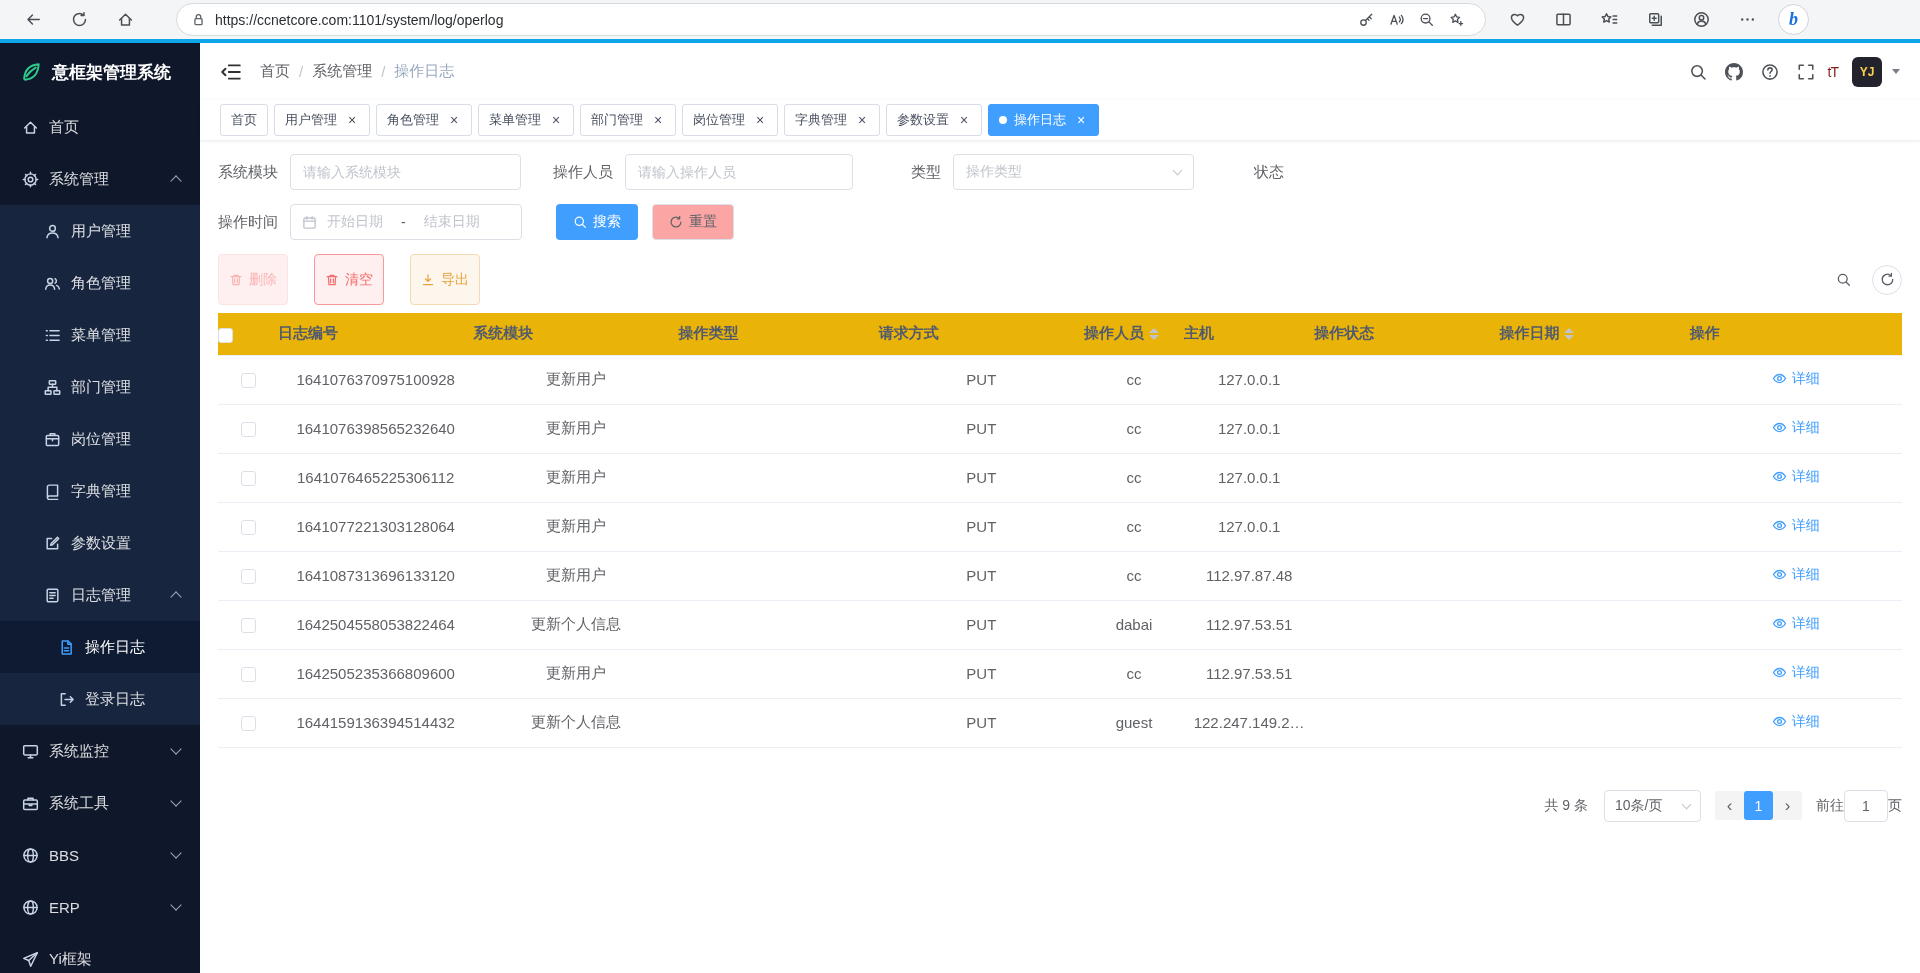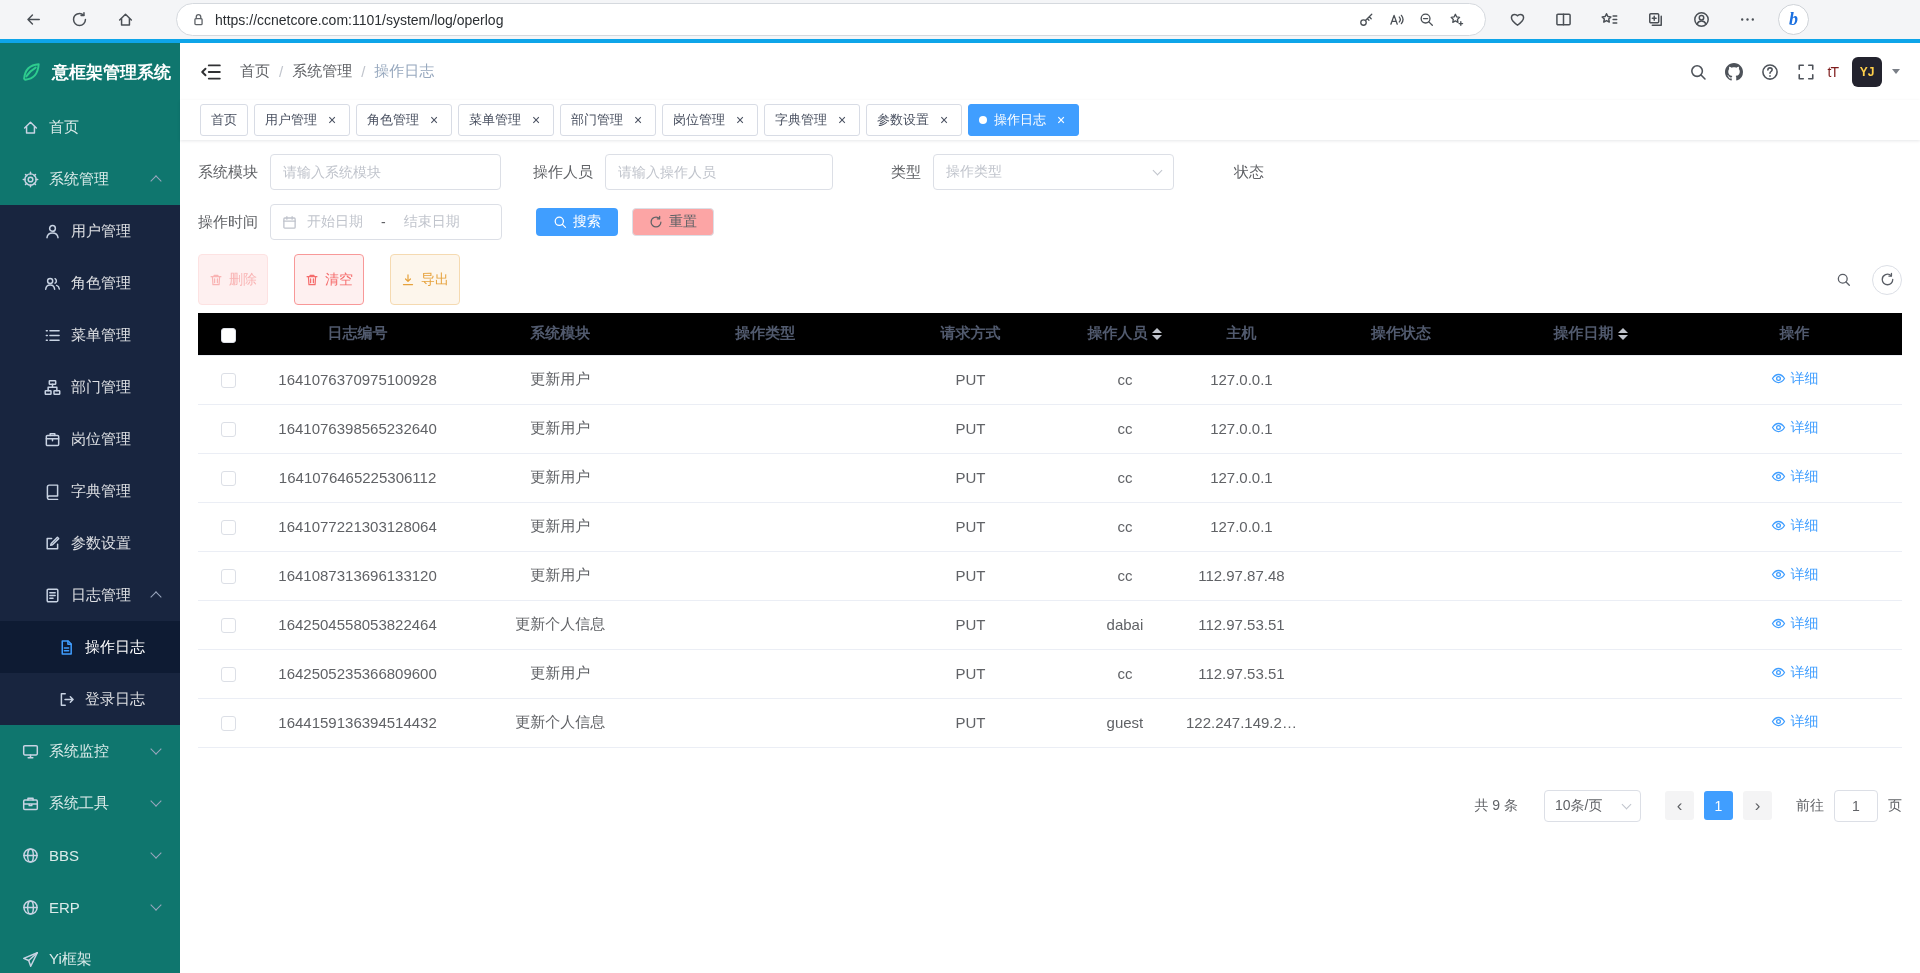--- a/index.html
+++ b/index.html
@@ -20,21 +20,21 @@
   .urlbar .icn{width:15px;height:15px}
   .url-text{font-size:14px;color:#2b2f33;margin-left:9px;white-space:nowrap}
   .urlbar .spacer{flex:1}
   .inbar{width:30px;height:26px;display:flex;align-items:center;justify-content:center;color:#4a4f55;cursor:pointer;border-radius:5px}
   .bing{width:31px;height:31px;border-radius:50%;background:#fff;border:1px solid #cfd3d8;color:#1a6fe0;
     font-weight:700;font-style:italic;font-family:"Liberation Serif","DejaVu Serif",serif;
     display:flex;align-items:center;justify-content:center;font-size:18px;margin-left:8px;cursor:pointer}
 
   
   .app{display:flex;height:930px}
-  .sidebar{width:180px;background:#0f766e;flex-shrink:0;overflow:hidden;color:rgba(255,255,255,.85)}
+  .sidebar{width:200px;background:#0f172a;flex-shrink:0;overflow:hidden;color:rgba(255,255,255,.85)}
   .logo{height:58px;display:flex;align-items:center;padding-left:20px;gap:10px;color:#fff;font-size:17px;font-weight:700}
   .logo .icn{width:22px;height:22px;color:#2ecc8e}
   .menu-item{height:52px;display:flex;align-items:center;position:relative;font-size:15px;cursor:pointer}
   .menu-item .icn{margin-right:10px;color:#c8d3e3}
   .mi-lvl0{padding-left:22px}
   .mi-lvl1{padding-left:44px;background:#18253f}
   .mi-lvl2{padding-left:58px;background:#18253f}
   .menu-item.active{background:#0e1b33;color:#fff}
   .menu-item.active .icn{color:#409eff}
   .arrow{position:absolute;right:20px;width:8px;height:8px;border-right:1.6px solid #9aa7bd;border-bottom:1.6px solid #9aa7bd}
@@ -78,53 +78,53 @@
   .w241{width:228px}
   .f-select{width:241px;height:36px;border:1px solid #dcdfe6;border-radius:4px;display:flex;align-items:center;
     padding:0 12px;color:#c0c4cc;font-size:14px;cursor:pointer}
   .cd{width:7px;height:7px;border-right:1.3px solid #c0c4cc;border-bottom:1.3px solid #c0c4cc;transform:rotate(45deg);margin-top:-3px}
   .f-select .cd{margin-left:auto}
   .ml32{margin-left:32px}.ml58{margin-left:58px}.ml60{margin-left:60px}
   .daterange{width:232px;height:36px;border:1px solid #dcdfe6;border-radius:4px;display:flex;align-items:center;
     padding:0 11px;gap:10px;font-size:14px;color:#c0c4cc;cursor:pointer}
   .daterange .icn{width:15px;height:15px;color:#c0c4cc}
   .daterange .rsep{color:#606266;flex:0 0 auto;margin:0 8px}
-  .btn{height:28px;border-radius:4px;font-size:14px;display:inline-flex;align-items:center;justify-content:center;
+  .btn{height:36px;border-radius:4px;font-size:14px;display:inline-flex;align-items:center;justify-content:center;
     padding:0 16px;cursor:pointer;border:1px solid transparent;gap:6px;font-family:inherit;white-space:nowrap}
   .btn .icn{width:14px;height:14px}
   .btn-primary{background:#409eff;color:#fff;margin-left:34px}
   .btn-plain{background:#fca5a5;border-color:#dcdfe6;color:#606266;margin-left:14px}
   .toolbar{display:flex;align-items:center;margin-bottom:8px}
   .btn-sm{height:51px;padding:0 10px}
   .btn-danger-dis{background:#fef0f0;border-color:#fde2e2;color:#f9b4b4;cursor:not-allowed}
   .btn-danger{background:#fef0f0;border-color:#f89898;color:#f56c6c;margin-left:26px}
   .btn-warning{background:#fdf6ec;border-color:#f5dab1;color:#e6a23c;margin-left:26px}
   .tool-right{margin-left:auto;display:flex;align-items:center;gap:14px}
   .circle-btn{width:30px;height:30px;border-radius:50%;display:flex;align-items:center;justify-content:center;
     color:#5a5e66;cursor:pointer}
   .circle-btn.bordered{border:1px solid #dcdfe6}
   .circle-btn .icn{width:15px;height:15px}
 
   
   table{width:100%;border-collapse:collapse;table-layout:fixed}
-  thead th{background:#000000;height:42px;font-size:15px;color:#515a6e;font-weight:700;
-    border-bottom:1px solid #ebeef5;text-align:center;padding:0;white-space:nowrap}
+  thead th{background:#eab308;height:42px;font-size:15px;color:#515a6e;font-weight:700;
+    border-bottom:1px solid #ebeef5;text-align:left;padding:0;white-space:nowrap}
   tbody td{height:49px;border-bottom:1px solid #ebeef5;font-size:15px;color:#606266;text-align:center;padding:0;
     white-space:nowrap;overflow:hidden;text-overflow:ellipsis}
   .cb{display:inline-block;width:15px;height:15px;border:1px solid #dcdfe6;border-radius:3px;background:#fff;
     vertical-align:middle;cursor:pointer}
   .sort{display:inline-flex;flex-direction:column;margin-left:5px;vertical-align:middle;gap:2px}
   .sort i{width:0;height:0;border-left:5px solid transparent;border-right:5px solid transparent;display:block}
   .sort .asc{border-bottom:5px solid #c0c4cc}
   .sort .desc{border-top:5px solid #c0c4cc}
   .link{color:#409eff;cursor:pointer;display:inline-flex;align-items:center;gap:5px;font-size:14px}
   .link .icn{width:15px;height:15px}
 
   
-  .pagination{display:flex;align-items:center;justify-content:flex-end;margin-top:42px;font-size:14px;color:#606266;gap:10px}
+  .pagination{display:flex;align-items:center;justify-content:flex-end;margin-top:42px;font-size:14px;color:#606266;}
   .psize{width:97px;height:32px;border:1px solid #dcdfe6;border-radius:4px;display:flex;align-items:center;
     padding:0 10px;color:#606266;cursor:pointer;margin:0 14px 0 16px}
   .psize .cd{margin-left:auto}
   .pbtn{min-width:29px;height:29px;background:#f4f4f5;border-radius:3px;display:flex;align-items:center;justify-content:center;
     color:#606266;cursor:pointer;font-size:17px;line-height:1}
   .pbtn.active{background:#409eff;color:#fff;font-size:14px}
   .goto-label{margin-left:14px}
   .goto-input{width:44px;height:32px;border:1px solid #dcdfe6;border-radius:4px;text-align:center;font-size:14px;
     color:#606266;outline:none;font-family:inherit}
 </style>

